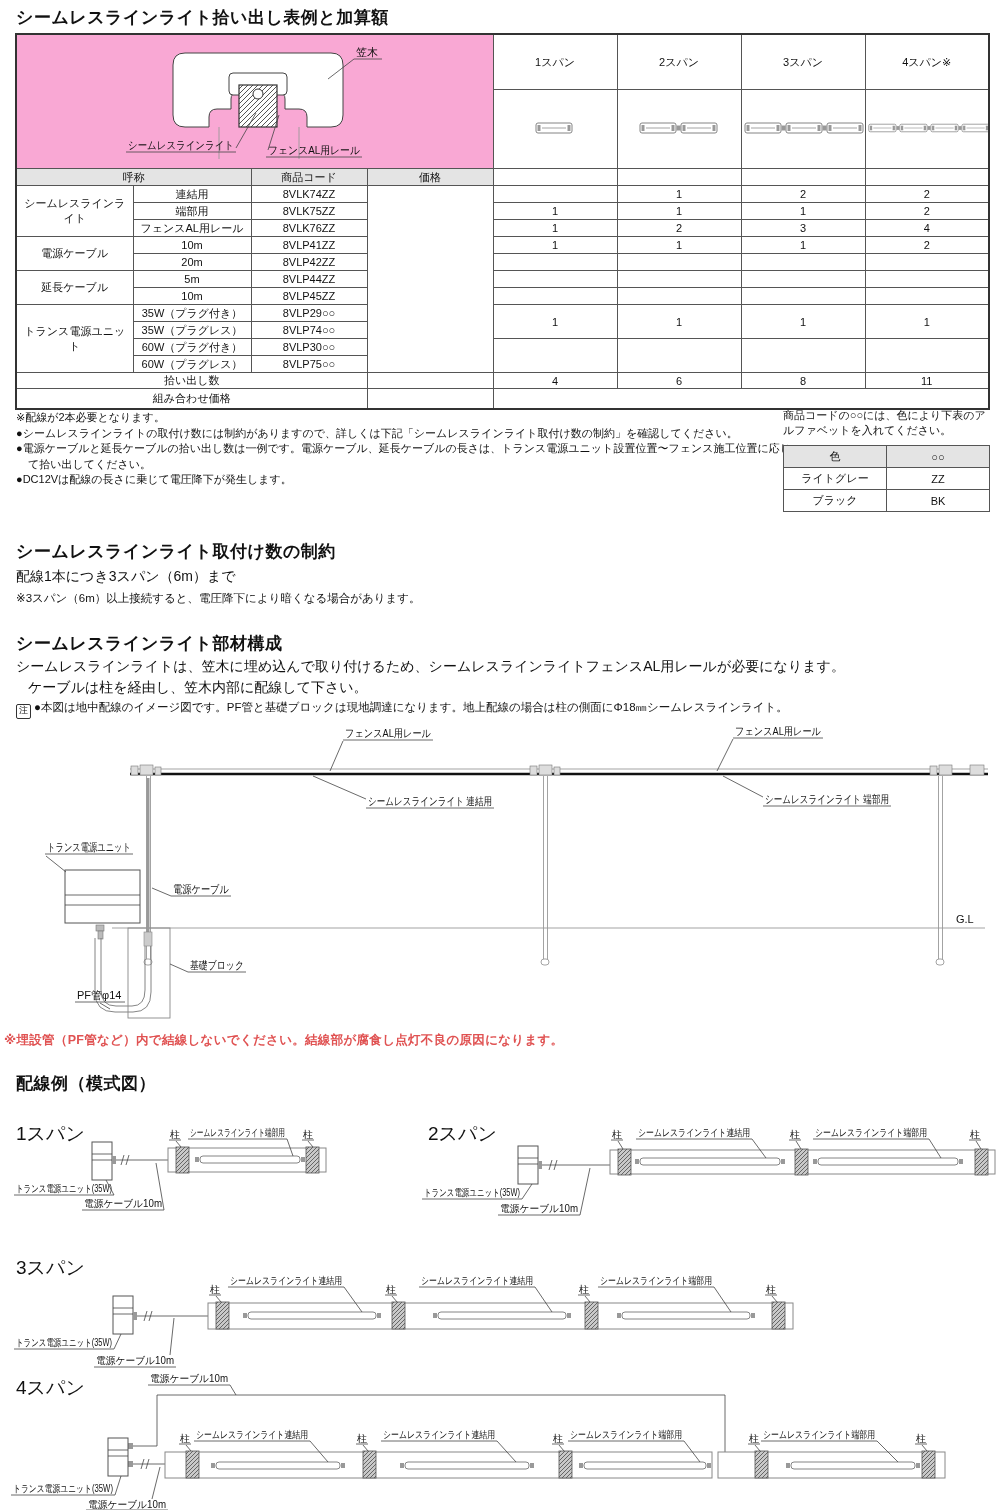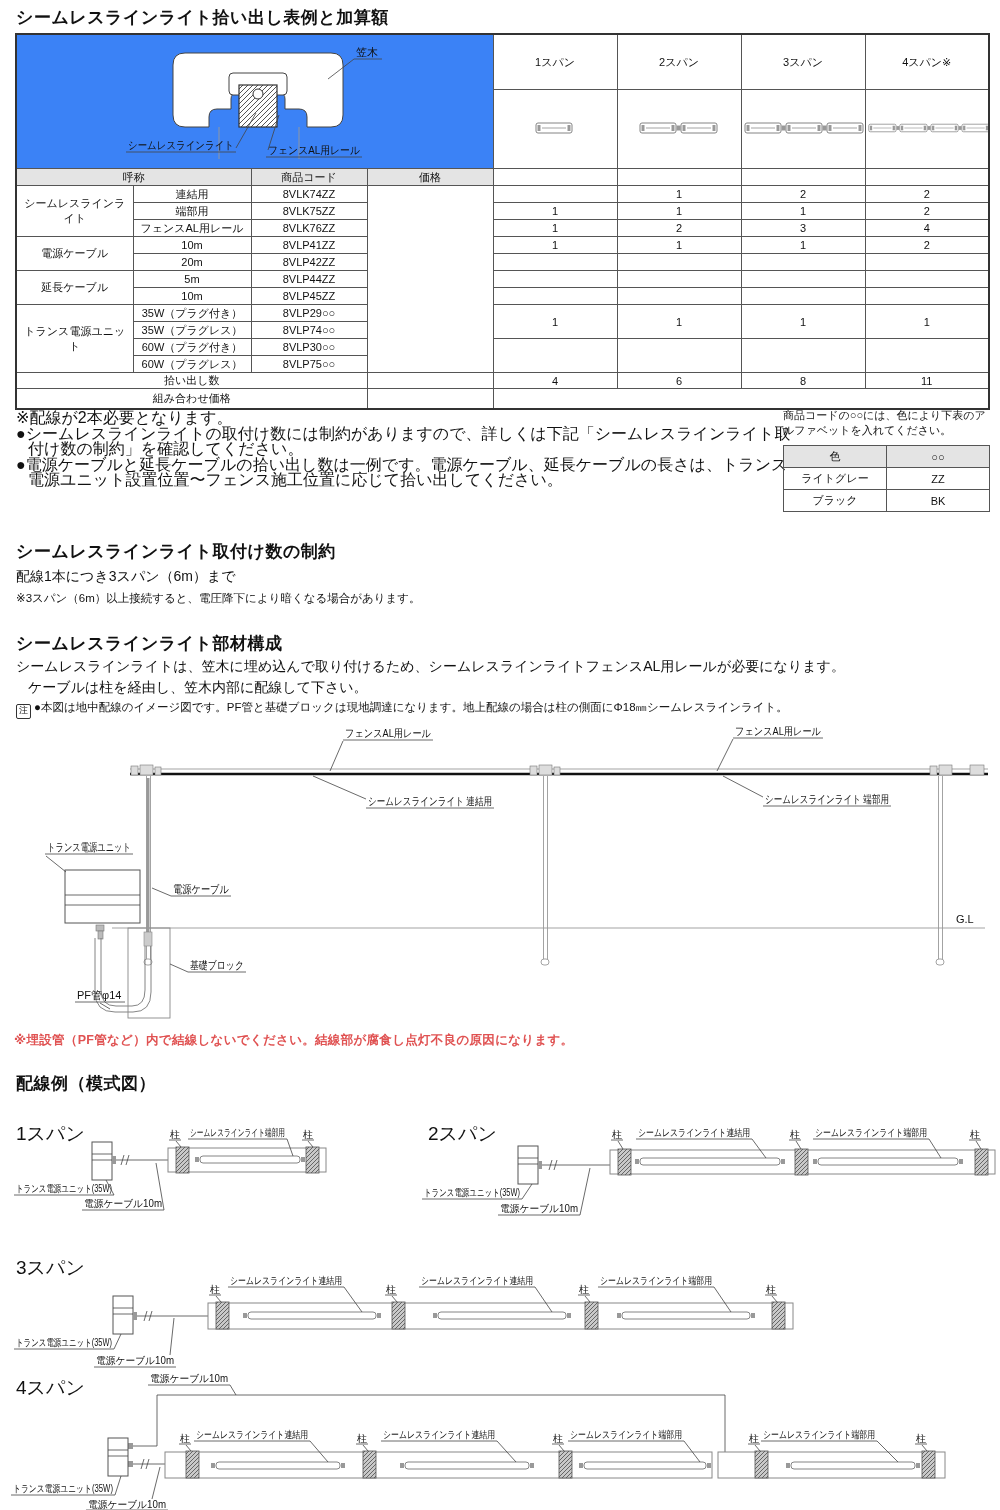--- a/index.html
+++ b/index.html
@@ -7,25 +7,25 @@
        font-family:"Liberation Sans","DejaVu Sans",sans-serif;color:#111;}
   .abs{position:absolute;}
   .h-title{font-size:17px;font-weight:bold;letter-spacing:.5px;}
   .body-text{font-size:14px;}
   .small-text{font-size:11.5px;line-height:15.5px;}
   .warn{font-size:12.5px;color:#e05252;font-weight:bold;letter-spacing:.3px;}
   table.main{border-collapse:collapse;table-layout:fixed;width:973px;border:2px solid #333;}
   table.main td{border:1px solid #555;text-align:center;vertical-align:middle;
       font-size:11px;padding:0 2px;overflow:hidden;}
   td.hdr{background:#e4e4e4;}
-  td.left-diagram{background:#3b82f6;padding:0;}
+  td.left-diagram{background:#f9a8d4;padding:0;}
   table.color-tbl{border-collapse:collapse;table-layout:fixed;width:206px;border:1.5px solid #444;}
   table.color-tbl td{border:1px solid #555;text-align:center;font-size:11px;height:19px;}
   .note-block{width:775px;}
-  .note-line{font-size:16px;line-height:15.5px;padding-left:12px;text-indent:-12px;}
+  .note-line{font-size:11px;line-height:15.5px;padding-left:12px;text-indent:-12px;}
   .chuu{display:inline-block;border:1px solid #333;font-size:9px;line-height:11px;
         width:13px;height:13px;text-align:center;vertical-align:-2px;margin-right:3px;border-radius:2px;}
   svg text{fill:#111;}
   .lbl{font-size:10px;}
   .lbl11{font-size:11px;}
   .ttl{font-size:19px;}
   .ln{stroke:#444;stroke-width:0.8;fill:none;}
   .rail{fill:#fff;stroke:#888;stroke-width:1;}
   .bar{fill:#fff;stroke:#777;stroke-width:0.9;}
   .nub{fill:#999;}
@@ -258,20 +258,21 @@
     <td></td>
     <td colspan="4"></td>
   </tr>
 </tbody>
   </table>
 
 <div class="abs note-block" style="left:16px;top:410px;">
   <div class="note-line">※配線が2本必要となります。</div>
   <div class="note-line">●シームレスラインライトの取付け数には制約がありますので、詳しくは下記「シームレスラインライト取付け数の制約」を確認してください。</div>
   <div class="note-line">●電源ケーブルと延長ケーブルの拾い出し数は一例です。電源ケーブル、延長ケーブルの長さは、トランス電源ユニット設置位置〜フェンス施工位置に応じて拾い出してください。</div>
+  <div class="note-line">●DC12Vは配線の長さに乗じて電圧降下が発生します。</div>
 </div>
 
 <div class="abs" style="left:783px;top:408px;width:206px;">
   <div style="font-size:11px;line-height:14.5px;">商品コードの○○には、色により下表のアルファベットを入れてください。</div>
   <table class="color-tbl" style="margin-top:8px;">
     <colgroup>
         <col style="width:103px">
         <col style="width:103px">
       </colgroup>
     <tbody>
@@ -363,21 +364,21 @@
   <line x1="366" y1="92" x2="494" y2="92" class="ln"></line>
   <line x1="366" y1="83" x2="313" y2="60" class="ln"></line>
   <text x="735" y="19" class="lbl11" textLength="86" lengthAdjust="spacingAndGlyphs">フェンスAL用レール</text>
   <line x1="733" y1="22" x2="823" y2="22" class="ln"></line>
   <line x1="733" y1="23" x2="717" y2="55" class="ln"></line>
   <text x="765" y="87" class="lbl11" textLength="124" lengthAdjust="spacingAndGlyphs">シームレスラインライト 端部用</text>
   <line x1="763" y1="90" x2="891" y2="90" class="ln"></line>
   <line x1="763" y1="81" x2="723" y2="60" class="ln"></line>
 </svg>
 
-<div class="abs warn" style="left:14px;top:1032px;">※埋設管（PF管など）内で結線しないでください。結線部が腐食し点灯不良の原因になります。</div>
+<div class="abs warn" style="left:4px;top:1032px;">※埋設管（PF管など）内で結線しないでください。結線部が腐食し点灯不良の原因になります。</div>
 
 <div class="abs h-title" style="left:16px;top:1072px;">配線例（模式図）</div>
 
 <svg class="abs" style="left:0;top:1112px;" width="1000" height="398" viewBox="0 0 1000 398">
   <defs>
     <pattern id="hatch" patternUnits="userSpaceOnUse" width="4" height="4">
       <rect width="4" height="4" fill="#c9c9c9"></rect>
       <path d="M0,4 L4,0" stroke="#666" stroke-width="1"></path>
     </pattern>
   </defs>

